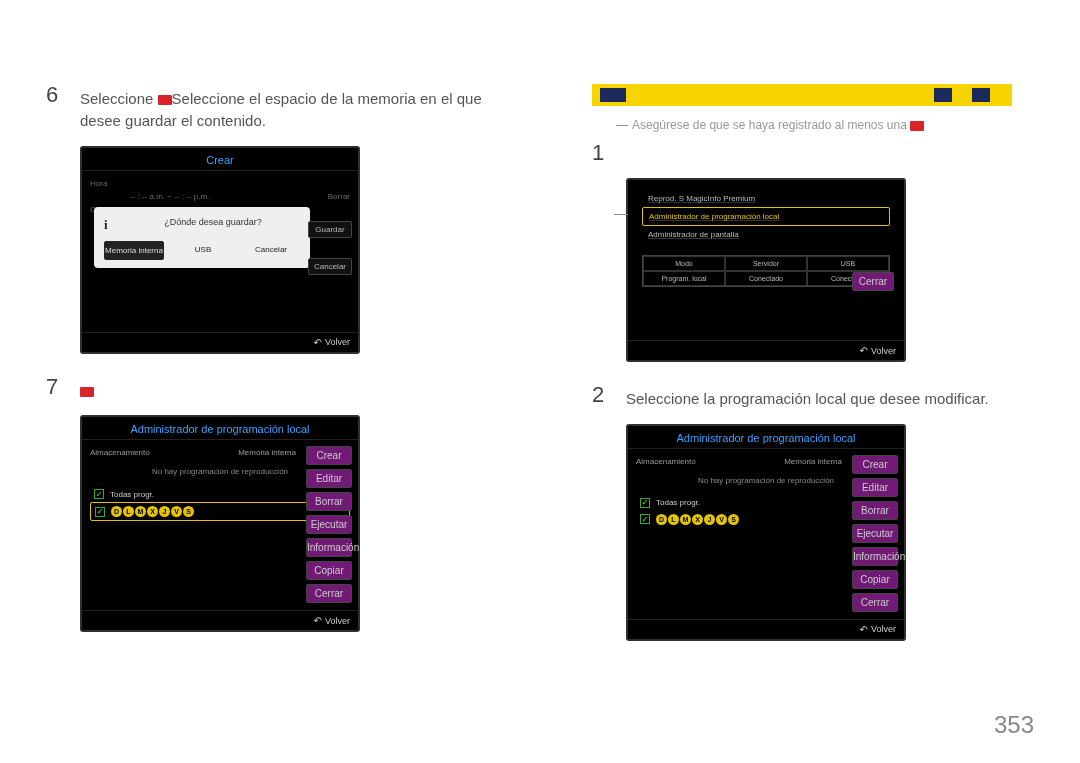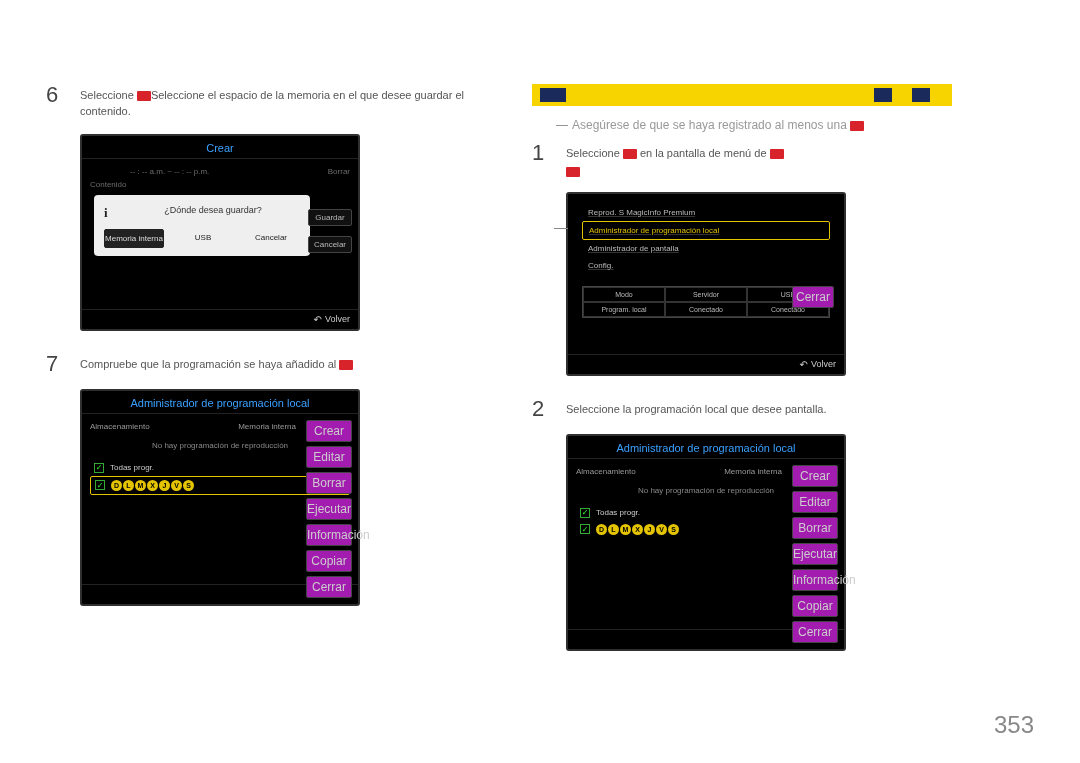--- a/index.html
+++ b/index.html
@@ -1,24 +1,24 @@
 <!DOCTYPE html>
 <html><head>
 <meta charset="utf-8">
 <style>
   *{box-sizing:border-box;margin:0;padding:0;}
   html,body{width:1080px;height:763px;background:#fff;font-family:Arial,Helvetica,sans-serif;color:#333;}
   .page{position:relative;width:1080px;height:763px;}
   .col{position:absolute;}
   .colL{left:46px;top:84px;width:460px;}
-  .colR{left:532px;top:84px;width:460px;}
+  .colR{left:592px;top:84px;width:460px;}
 
   .step{display:flex;gap:12px;margin-bottom:14px;}
   .stepnum{font-size:22px;font-weight:300;color:#444;width:22px;flex:none;line-height:1;}
-  .steptxt{font-size:11px;color:#555;line-height:1.45;padding-top:4px;}
+  .steptxt{font-size:15px;color:#555;line-height:1.45;padding-top:4px;}
   .note{font-size:12px;color:#999;margin:0 0 10px 24px;}
   .dash{color:#888;margin-right:4px;}
   .redbox{display:inline-block;width:14px;height:10px;background:#d8232a;vertical-align:middle;border-radius:1px;}
 
   
   .ybar{background:#f7d300;height:22px;width:420px;margin-bottom:12px;position:relative;}
   .ybar .blot{position:absolute;width:26px;height:14px;top:4px;background:#1a2a5a;}
   .ybar .b1{left:8px;} .ybar .b2{right:60px;width:18px;height:14px;} .ybar .b3{right:22px;width:18px;height:14px;}
 
   
@@ -31,33 +31,33 @@
 
   
   .dim{color:#6b6b6b;font-size:8px;}
   .row{display:flex;justify-content:space-between;padding:2px 0;}
   .dialog{position:absolute;left:12px;right:48px;top:36px;background:#efefef;border-radius:4px;padding:10px 10px 8px;color:#222;}
   .dialog .q{font-size:9px;color:#333;margin-left:22px;text-align:center;}
   .dialog .i{position:absolute;left:10px;top:10px;font-weight:bold;font-family:serif;font-size:13px;}
   .dbtns{display:flex;gap:10px;margin-top:14px;}
   .dbtn{flex:1;text-align:center;font-size:8px;padding:4px 0;border:1px solid #999;border-radius:2px;background:#fff;color:#333;}
   .dbtn.dark{background:#222;color:#ddd;border-color:#222;}
-  .sidebtns{position:absolute;right:6px;top:50px;display:flex;flex-direction:column;gap:10px;}
+  .sidebtns{position:absolute;right:6px;top:50px;display:flex;flex-direction:column;gap:20px;}
   .sbtn{width:44px;text-align:center;font-size:8px;padding:3px 0;border:1px solid #444;border-radius:2px;color:#bbb;background:#111;}
 
   
   .amhdr{display:flex;justify-content:space-between;color:#999;font-size:8px;padding:2px 0 6px;}
   .amempty{text-align:center;color:#888;font-size:8px;padding:4px 0 10px;}
   .amrow{display:flex;align-items:center;gap:6px;padding:3px 4px;color:#ccc;font-size:8px;}
   .amrow.sel{border:1px solid #e4c400;border-radius:2px;}
   .chk{width:10px;height:10px;border:1px solid #3a3;display:inline-flex;align-items:center;justify-content:center;color:#3f3;font-size:8px;background:#000;}
   .days{display:flex;gap:1px;}
   .day{width:11px;height:11px;border-radius:50%;background:#e4c400;color:#000;font-size:7px;display:flex;align-items:center;justify-content:center;font-weight:bold;}
   .rbtns{position:absolute;right:6px;top:6px;bottom:8px;display:flex;flex-direction:column;gap:4px;}
-  .rbtn{width:46px;text-align:center;font-size:12px;padding:3px 0;border:1px solid #444;border-radius:2px;color:#ccc;background:#a21caf;}
+  .rbtn{width:46px;text-align:center;font-size:10px;padding:3px 0;border:1px solid #444;border-radius:2px;color:#ccc;background:#701a75;}
 
   
   .menu{padding:4px 6px;text-decoration:underline;}
   .mitem{color:#bbb;font-size:8px;padding:4px 6px;}
   .mitem.hl{border:1px solid #e4c400;color:#e4c400;border-radius:2px;}
   .mtable{display:grid;grid-template-columns:repeat(3,1fr);border:1px solid #444;margin:8px 6px 4px;}
   .mcell{border:1px solid #333;color:#bbb;font-size:7px;text-align:center;padding:3px 0;}
   .closebtn{position:absolute;right:10px;top:92px;}
   .leadline{position:absolute;border-top:1px solid #888;width:14px;}
 
@@ -72,20 +72,23 @@
     <div class="step">
       <div class="stepnum">6</div>
       <div class="steptxt">
         <span>Seleccione </span><span class="redbox"></span><span>Seleccione el espacio de la memoria en el que desee guardar el contenido.</span>
       </div>
     </div>
 
     <div class="screen">
       <div class="title">Crear</div>
       <div class="body">
+        <div class="row dim">
+            <span>Hora</span>
+          </div>
         <div class="row dim" style="padding-left:40px;">
             <span>-- : -- a.m. ~ -- : -- p.m.</span>
             <span>Borrar</span>
           </div>
         <div class="row dim">
             <span>Contenido</span>
           </div>
 
         <div class="dialog">
           <span class="i">i</span>
@@ -102,21 +105,21 @@
           <div class="sbtn">Cancelar</div>
         </div>
         <div style="height:110px;"></div>
       </div>
       <div class="footer"><span class="ret">Volver</span></div>
     </div>
 
     <div class="step">
       <div class="stepnum">7</div>
       <div class="steptxt">
-        <span>Compruebe que la programación se haya añadido al </span><span class="redbox"></span>
+        <span class="redbox"></span>
       </div>
     </div>
 
     <div class="screen">
       <div class="title">Administrador de programación local</div>
       <div class="body" style="min-height:170px;">
         <div class="amhdr">
           <span>Almacenamiento</span>
           <span style="margin-right:54px;">Memoria interna</span>
         </div>
@@ -157,51 +160,46 @@
       <span class="blot b2"></span>
       <span class="blot b3"></span>
     </div>
 
     <div class="note">
       <span class="dash">―</span><span>Asegúrese de que se haya registrado al menos una </span><span class="redbox"></span>
     </div>
 
     <div class="step">
       <div class="stepnum">1</div>
-      <div class="steptxt">
-        <span>Seleccione </span><span class="redbox"></span><span> en la pantalla de menú de </span> <span class="redbox"></span><br>
-        <span class="redbox" style="margin-top:4px;"></span>
-      </div>
     </div>
 
     <div class="screen">
       <div class="body" style="min-height:160px;">
         <span class="leadline" style="left:-14px;top:34px;"></span>
         <div class="menu">
           <div class="mitem">Reprod. S MagicInfo Premium</div>
           <div class="mitem hl">Administrador de programación local</div>
           <div class="mitem">Administrador de pantalla</div>
-          <div class="mitem">Config.</div>
         </div>
         <div class="rbtn closebtn" style="width:42px;">Cerrar</div>
         <div class="mtable">
           <div class="mcell">Modo</div>
           <div class="mcell">Servidor</div>
           <div class="mcell">USB</div>
           <div class="mcell">Program. local</div>
           <div class="mcell">Conectado</div>
           <div class="mcell">Conectado</div>
         </div>
       </div>
       <div class="footer"><span class="ret">Volver</span></div>
     </div>
 
     <div class="step">
       <div class="stepnum">2</div>
-      <div class="steptxt">Seleccione la programación local que desee pantalla.</div>
+      <div class="steptxt">Seleccione la programación local que desee modificar.</div>
     </div>
 
     <div class="screen">
       <div class="title">Administrador de programación local</div>
       <div class="body" style="min-height:170px;">
         <div class="amhdr">
           <span>Almacenamiento</span>
           <span style="margin-right:54px;">Memoria interna</span>
         </div>
         <div class="amempty">No hay programación de reproducción</div>

